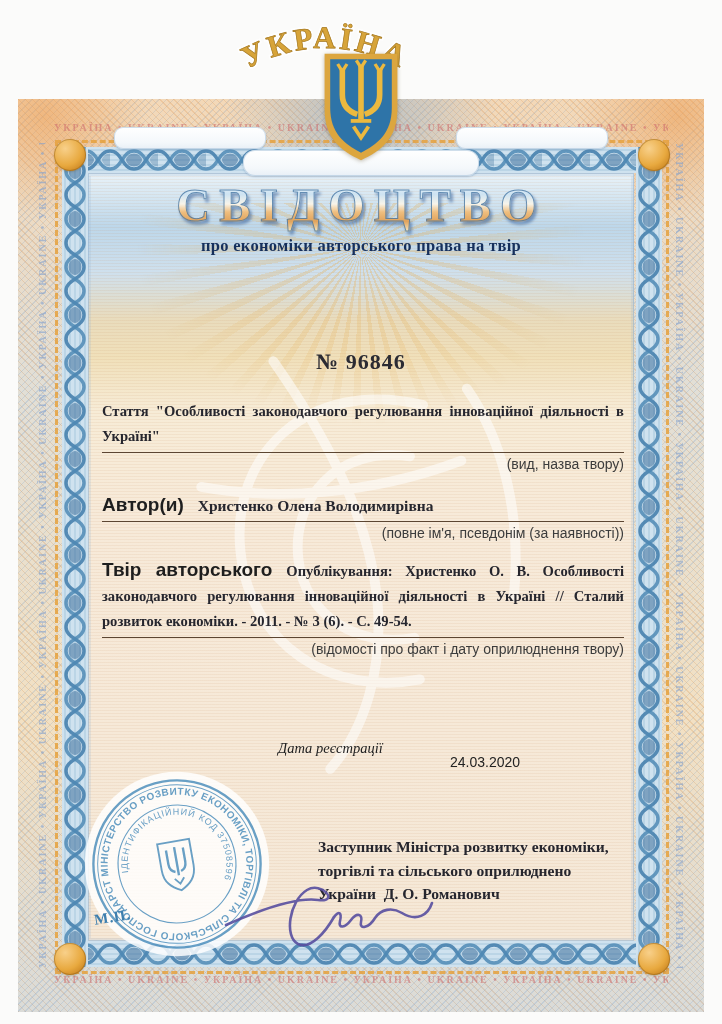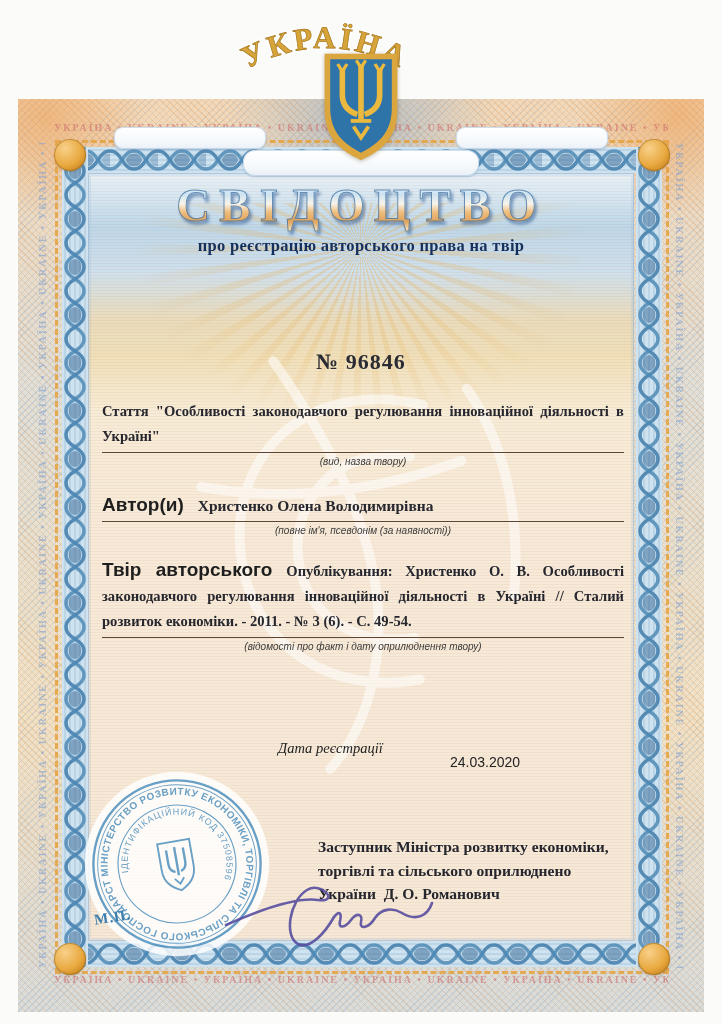--- a/index.html
+++ b/index.html
@@ -60,21 +60,21 @@
   .subtitle{top:63px;width:100%;text-align:center;font-weight:bold;font-size:16.5px;color:#16305c;letter-spacing:.3px;}
   .number{top:176px;width:100%;text-align:center;font-weight:bold;font-size:22px;color:#2b2b33;letter-spacing:1px;}
 
   .field{left:14px;width:522px;}
   .f-work{top:226px;} .f-author{top:320px;} .f-pub{top:386px;}
   .fline{border-bottom:1.4px solid #5c4632;padding-bottom:3px;}
   .fval{font-weight:bold;font-size:14.6px;line-height:25px;color:#26262e;}
   .just{text-align:justify;}
   .flabel{font-family:"Liberation Sans",sans-serif;font-size:19px;color:#1e1e1e;font-weight:bold;padding-right:14px;}
   .f-author .fval{font-size:15.5px;}
-  .caption{font-family:"Liberation Sans",sans-serif;font-size:10px;color:#3c3c3c;text-align:center;margin-top:3px;font-style:italic;}
+  .caption{font-family:"Liberation Sans",sans-serif;font-size:14px;color:#3c3c3c;text-align:right;margin-top:3px;}
 
   .f-date{top:565px;left:0;width:100%;height:24px;}
   .date-label{position:absolute;left:190px;top:2px;font-style:italic;font-size:14.5px;color:#222;}
   .date-value{position:absolute;left:362px;top:16px;font-family:"Liberation Sans",sans-serif;font-size:14px;color:#222;}
 
   .official{top:662px;left:230px;width:320px;font-weight:bold;font-size:15.6px;line-height:23.5px;color:#26262e;}
   .official div{white-space:pre;}
 
   .stamp{top:596px;left:-6px;width:190px;height:190px;transform:rotate(-10deg);opacity:.92;}
   .mp{top:736px;left:6px;font-weight:bold;font-size:15px;color:#3e7fae;transform:rotate(-9deg);letter-spacing:1px;}
@@ -163,21 +163,21 @@
       <g stroke="#ffffff" stroke-width="9" fill="none" stroke-linecap="round">
         <path d="M255,75 C150,50 78,120 88,210 C97,295 172,342 252,326"></path>
         <path d="M243,122 C176,112 134,162 141,217 C147,268 196,298 247,288"></path>
         <path d="M118,35 C160,95 204,170 213,252 C219,315 202,372 170,408"></path>
         <path d="M52,150 C118,162 205,158 290,126"></path>
         <path d="M295,60 C330,110 345,180 338,250"></path>
       </g>
     </svg>
 
     <div class="abs title">СВІДОЦТВО</div>
-    <div class="abs subtitle">про реєстрацію авторського права на твір</div>
+    <div class="abs subtitle">про економіки авторського права на твір</div>
     <div class="abs number">№ 96846</div>
 
     <div class="abs field f-work">
       <div class="fline fval just">Стаття "Особливості законодавчого регулювання інноваційної діяльності в Україні"</div>
       <div class="caption">(вид, назва твору)</div>
     </div>
 
     <div class="abs field f-author">
       <div class="fline">
         <span class="flabel">Автор(и)</span><span class="fval">Христенко Олена Володимирівна</span>

